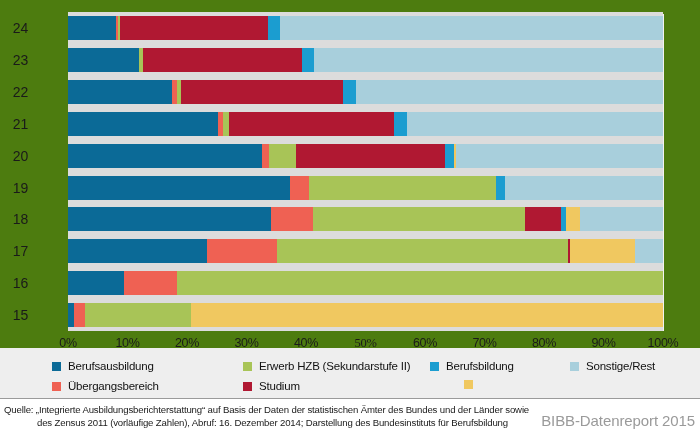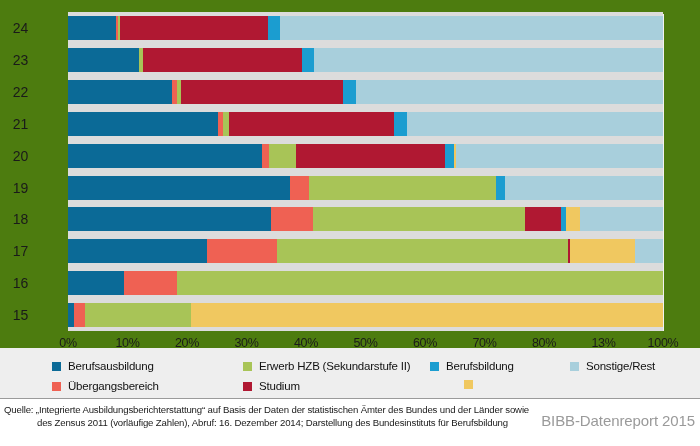--- a/index.html
+++ b/index.html
@@ -224,25 +224,25 @@
         <div class="ylabel" style="top: 239.3px;">17</div>
         <div class="ylabel" style="top: 271.2px;">16</div>
         <div class="ylabel" style="top: 303.1px;">15</div>
       </div>
     <div id="xticks">
         <div class="tick" style="left: 68px;">0%</div>
         <div class="tick" style="left: 127.5px;">10%</div>
         <div class="tick" style="left: 187px;">20%</div>
         <div class="tick" style="left: 246.5px;">30%</div>
         <div class="tick" style="left: 306px;">40%</div>
-        <div class="tick" style="left: 365.5px;">50%</div>
+        <div class="tick" style="left: 365.5px; font-family: Liberation Serif, serif;">50%</div>
         <div class="tick" style="left: 425px;">60%</div>
         <div class="tick" style="left: 484.5px;">70%</div>
         <div class="tick" style="left: 544px;">80%</div>
-        <div class="tick" style="left: 603.5px;">13%</div>
+        <div class="tick" style="left: 603.5px;">90%</div>
         <div class="tick" style="left: 663px;">100%</div>
       </div>
   </div>
 
   <div class="legend" id="legend">
       <div class="legend-item" style="left: 52px; top: 8px; align-items: center;">
         <span class="swatch" style="background: rgb(11, 106, 151);"></span>
         <span>Berufsausbildung</span>
       </div>
       <div class="legend-item" style="left: 243px; top: 8px;">

